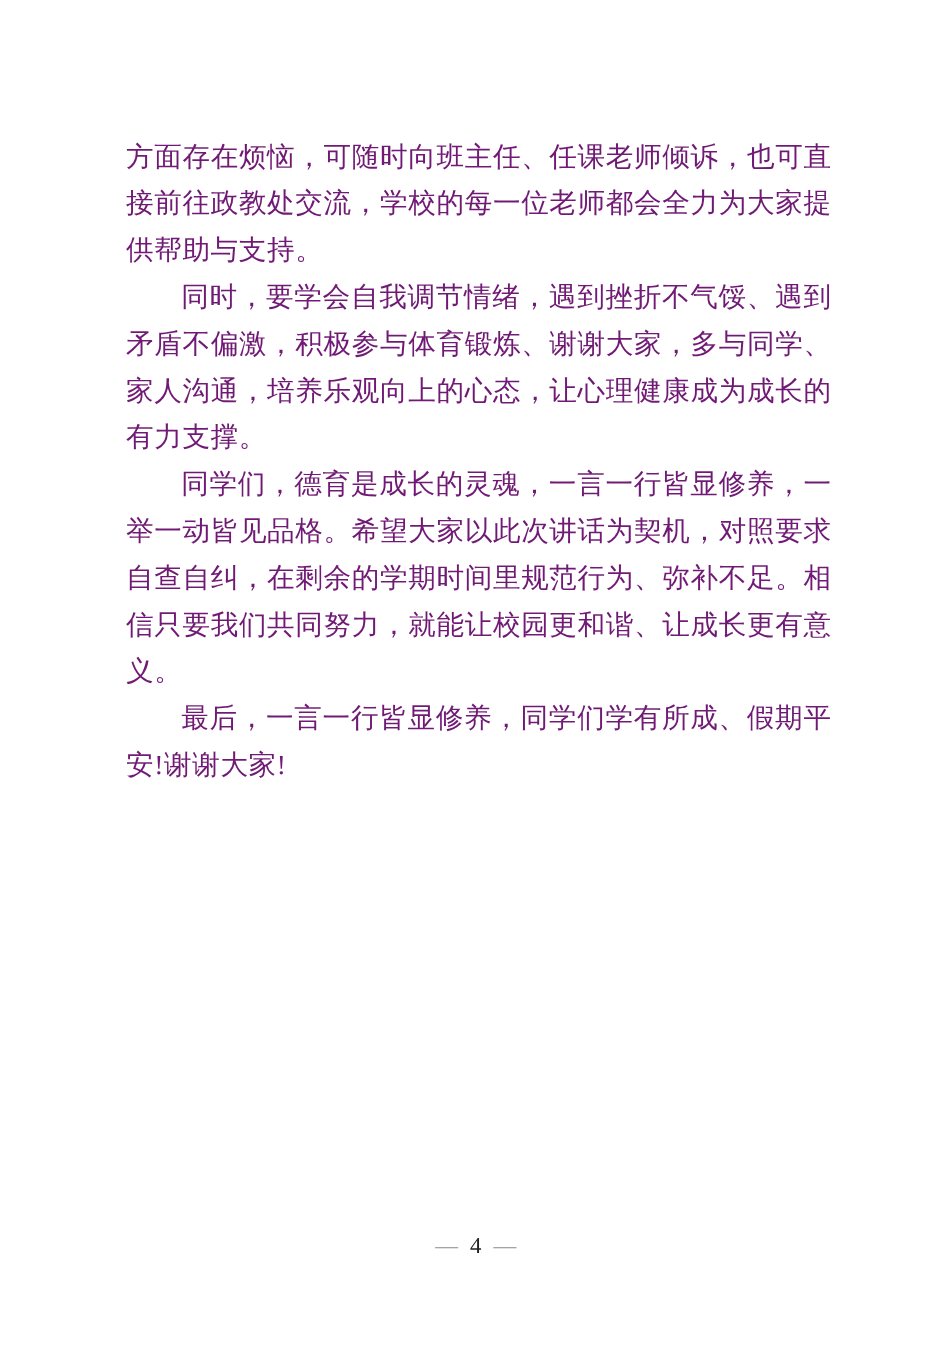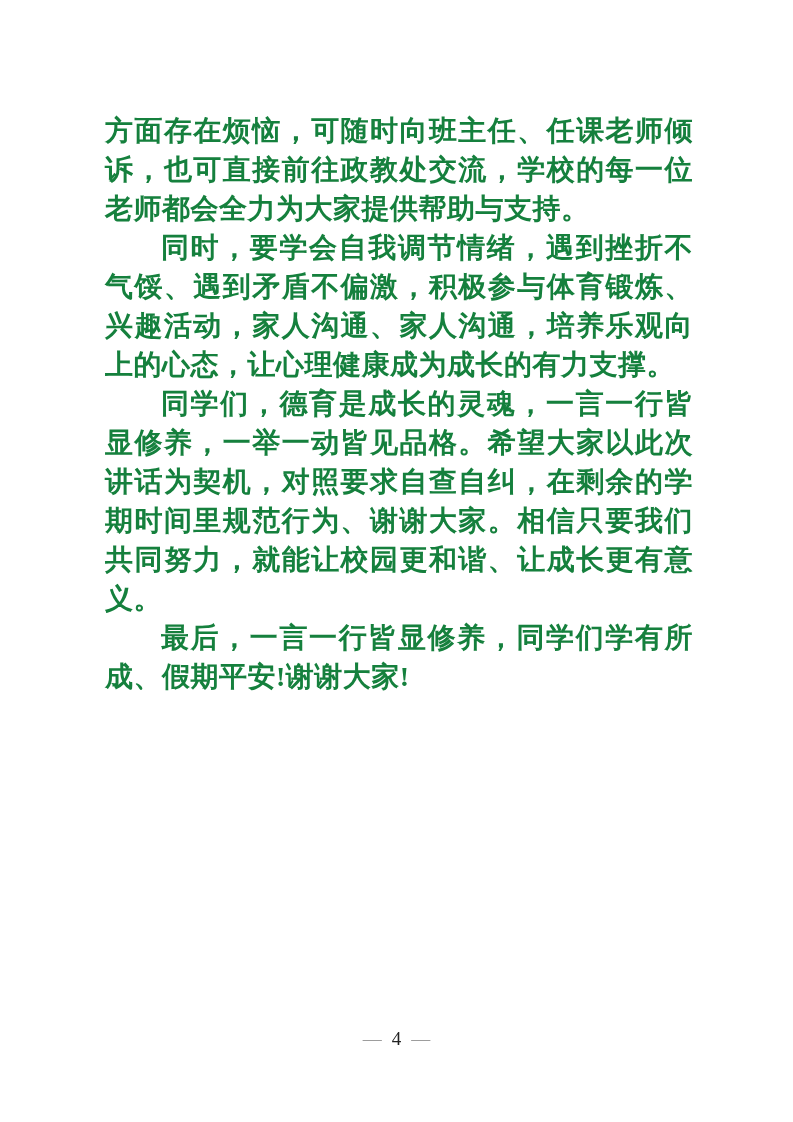--- a/index.html
+++ b/index.html
@@ -15,27 +15,27 @@
     background: #ffffff;
     overflow: hidden;
   }
   .content {
     position: absolute;
     left: 105px;
     top: 111px;
     width: 588px;
   }
   .para {
-    font-size: 28px;
+    font-size: 23px;
     line-height: 39px;
-    color: #15803d;
+    color: #701a75;
     text-align: justify;
     text-justify: inter-ideograph;
     letter-spacing: 0.5px;
-    font-weight: 700;
+    font-weight: 400;
   }
   .para.indent { text-indent: 2em; }
   .footer {
     position: absolute;
     left: 0;
     width: 100%;
     top: 1028px;
     text-align: center;
     font-size: 19px;
     color: #222222;
@@ -49,21 +49,21 @@
     color: #222222;
     font-family: "Liberation Serif", "DejaVu Serif", serif;
   }
 </style>
 </head>
 <body>
 
 <div class="page">
   <div class="content">
     <p class="para">方面存在烦恼，可随时向班主任、任课老师倾诉，也可直接前往政教处交流，学校的每一位老师都会全力为大家提供帮助与支持。</p>
-    <p class="para indent">同时，要学会自我调节情绪，遇到挫折不气馁、遇到矛盾不偏激，积极参与体育锻炼、兴趣活动，家人沟通、家人沟通，培养乐观向上的心态，让心理健康成为成长的有力支撑。</p>
-    <p class="para indent">同学们，德育是成长的灵魂，一言一行皆显修养，一举一动皆见品格。希望大家以此次讲话为契机，对照要求自查自纠，在剩余的学期时间里规范行为、谢谢大家。相信只要我们共同努力，就能让校园更和谐、让成长更有意义。</p>
+    <p class="para indent">同时，要学会自我调节情绪，遇到挫折不气馁、遇到矛盾不偏激，积极参与体育锻炼、谢谢大家，多与同学、家人沟通，培养乐观向上的心态，让心理健康成为成长的有力支撑。</p>
+    <p class="para indent">同学们，德育是成长的灵魂，一言一行皆显修养，一举一动皆见品格。希望大家以此次讲话为契机，对照要求自查自纠，在剩余的学期时间里规范行为、弥补不足。相信只要我们共同努力，就能让校园更和谐、让成长更有意义。</p>
     <p class="para indent">最后，一言一行皆显修养，同学们学有所成、假期平安!谢谢大家!</p>
   </div>
 
   <div class="footer">
     <span class="dash">—</span><span class="num">4</span><span class="dash">—</span>
   </div>
 </div>
 
 </body></html>

